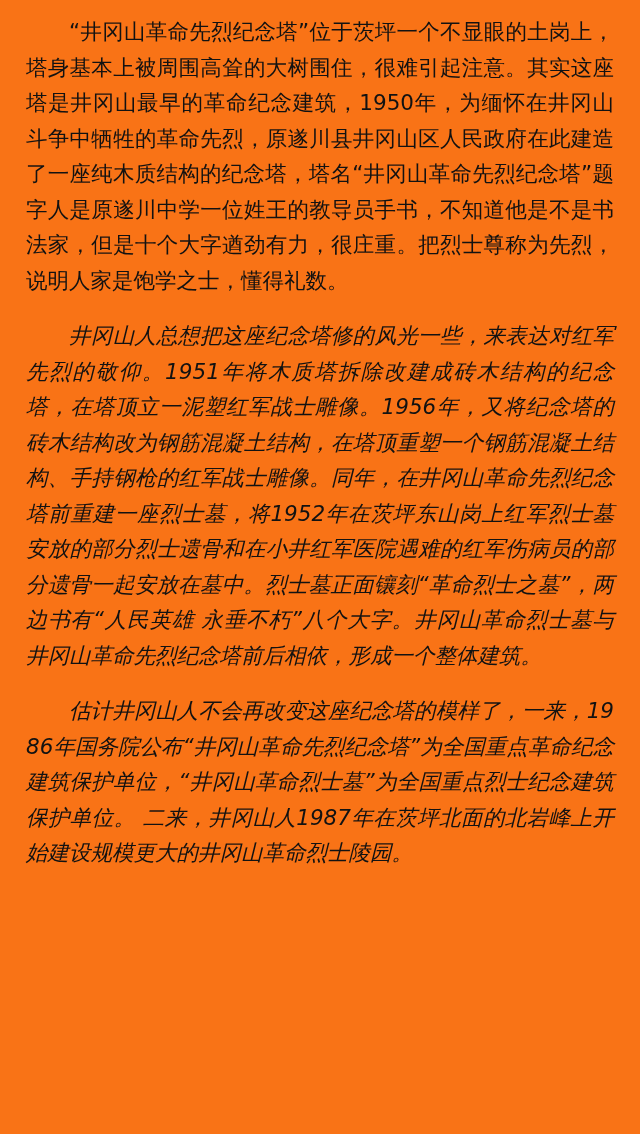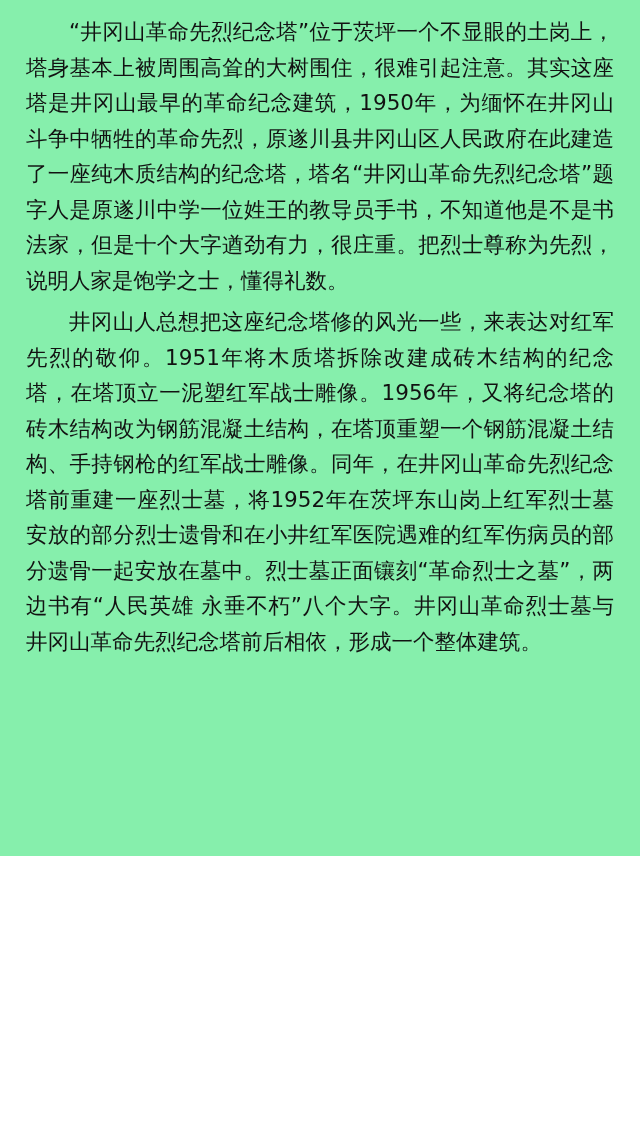--- a/index.html
+++ b/index.html
@@ -10,38 +10,40 @@
     width: 640px;
     height: 1134px;
     background: #ffffff;
     font-family: "DejaVu Sans", "Liberation Sans", sans-serif;
     color: #111111;
     overflow: hidden;
   }
   .page {
     box-sizing: border-box;
     width: 640px;
-    height: 856px;
+    height: 1134px;
     padding: 14px 26px 10px 26px;
-    background: #86efac;
+    background: #f97316;
   }
   .para {
     margin: 0 0 2px 0;
     font-size: 21.5px;
     line-height: 35.5px;
     text-align: justify;
     text-justify: inter-character;
     text-indent: 2em;
     letter-spacing: 0px;
     color: #121212;
     word-break: break-all;
   }
   .para + .para {
-    margin-top: 6px;
+    margin-top: 20px;
+    font-style: italic;
   }
 </style>
 </head>
 <body>
 
 <div class="page">
   <p class="para">“井冈山革命先烈纪念塔”位于茨坪一个不显眼的土岗上，塔身基本上被周围高耸的大树围住，很难引起注意。其实这座塔是井冈山最早的革命纪念建筑，1950年，为缅怀在井冈山斗争中牺牲的革命先烈，原遂川县井冈山区人民政府在此建造了一座纯木质结构的纪念塔，塔名“井冈山革命先烈纪念塔”题字人是原遂川中学一位姓王的教导员手书，不知道他是不是书法家，但是十个大字遒劲有力，很庄重。把烈士尊称为先烈，说明人家是饱学之士，懂得礼数。</p>
   <p class="para">井冈山人总想把这座纪念塔修的风光一些，来表达对红军先烈的敬仰。1951年将木质塔拆除改建成砖木结构的纪念塔，在塔顶立一泥塑红军战士雕像。1956年，又将纪念塔的砖木结构改为钢筋混凝土结构，在塔顶重塑一个钢筋混凝土结构、手持钢枪的红军战士雕像。同年，在井冈山革命先烈纪念塔前重建一座烈士墓，将1952年在茨坪东山岗上红军烈士墓安放的部分烈士遗骨和在小井红军医院遇难的红军伤病员的部分遗骨一起安放在墓中。烈士墓正面镶刻“革命烈士之墓”，两边书有“人民英雄 永垂不朽”八个大字。井冈山革命烈士墓与井冈山革命先烈纪念塔前后相依，形成一个整体建筑。</p>
+  <p class="para">估计井冈山人不会再改变这座纪念塔的模样了，一来，1986年国务院公布“井冈山革命先烈纪念塔”为全国重点革命纪念建筑保护单位，“井冈山革命烈士墓”为全国重点烈士纪念建筑保护单位。 二来，井冈山人1987年在茨坪北面的北岩峰上开始建设规模更大的井冈山革命烈士陵园。</p>
 </div>
 
 </body></html>

